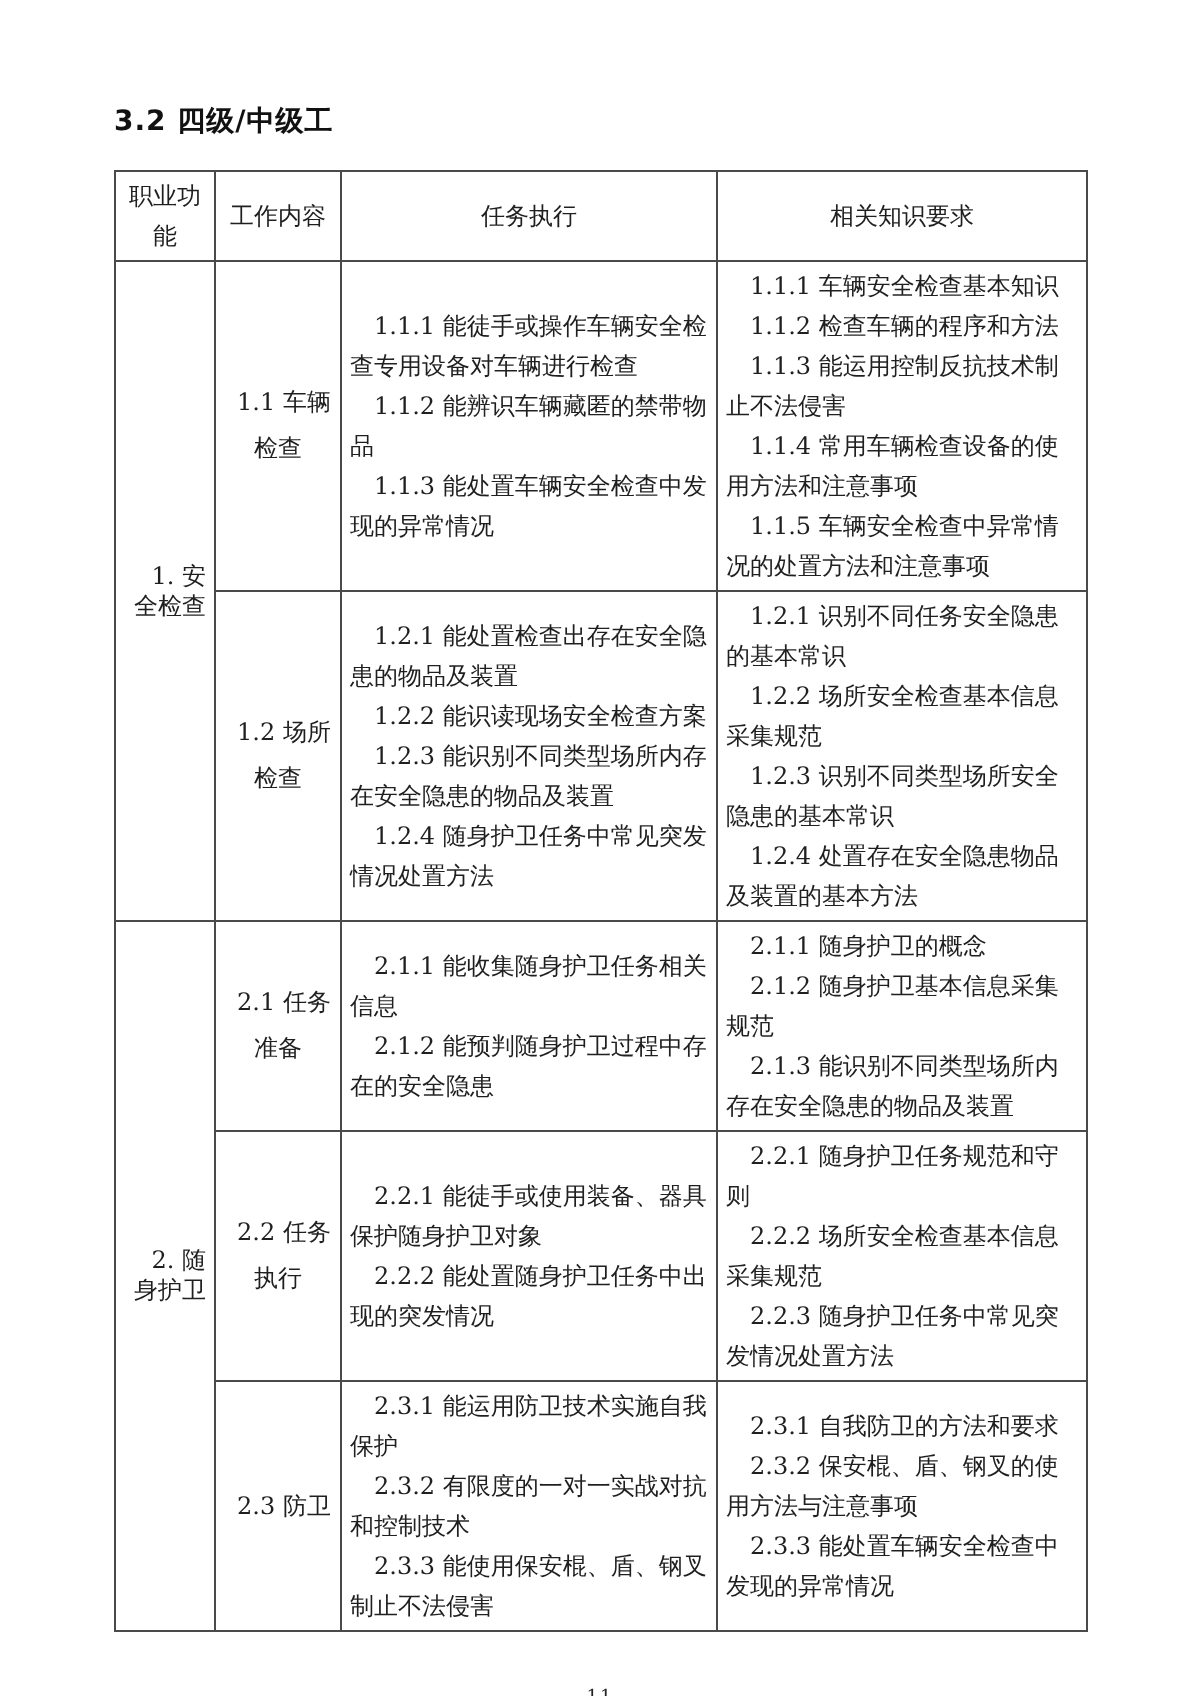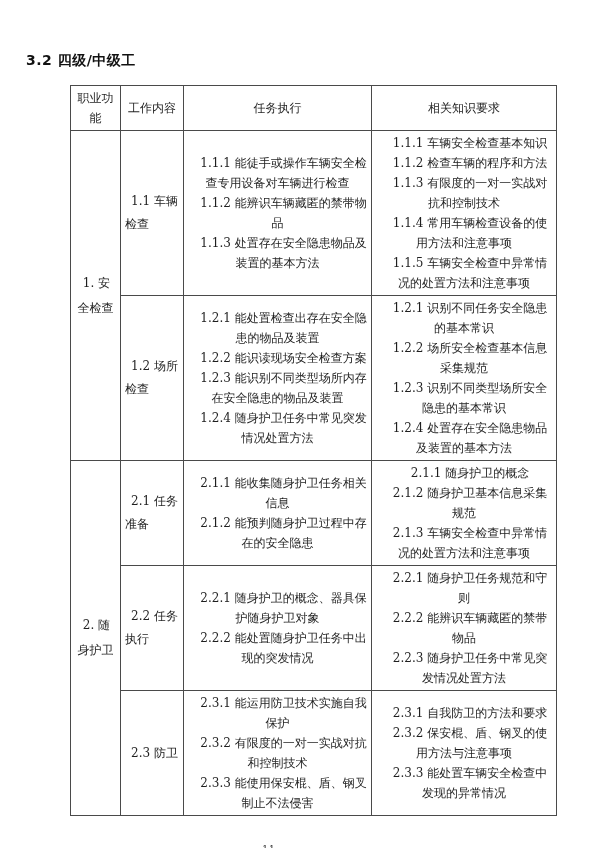--- a/index.html
+++ b/index.html
@@ -6,69 +6,68 @@
   html, body { margin: 0; padding: 0; }
   body {
     width: 600px; height: 848px;
     background: #ffffff;
     color: #1f1f1f;
     font-family: "DejaVu Serif", "Liberation Serif", serif;
     font-size: 12px;
   }
   .page {
     width: 600px; height: 848px;
-    padding: 52px 57px 0 26px;
+    padding: 52px 57px 0 57px;
     position: relative;
   }
   .title {
     font-family: "DejaVu Sans", "Liberation Sans", sans-serif;
     font-weight: bold;
     font-size: 14px;
     letter-spacing: 0.5px;
     margin: 0 0 15px 0;
     color: #111;
   }
   table.std {
     border-collapse: collapse;
     table-layout: fixed;
     width: 486px;
-    margin-left: 44px;
   }
   table.std th, table.std td {
     border: 1px solid #4a4a4a;
     padding: 2px 4px;
     vertical-align: middle;
     font-weight: normal;
   }
   tr.r-header { height: 37px; }
   tr.r11 { height: 162px; }
   tr.r12 { height: 165px; }
   tr.r21 { height: 86px; }
   tr.r22 { height: 107px; }
   tr.r23 { height: 97px; }
   th.h { text-align: center; line-height: 20px; }
   th.h-func { padding: 0 9px; }
   td.func-cell {
-    text-align: center;
+    text-align: right;
     padding: 2px 3px;
-    line-height: 25px;
+    line-height: 15px;
     text-indent: 2px;
   }
   td.work-cell {
-    text-align: left;
+    text-align: center;
     padding: 2px 2px;
     line-height: 23px;
     text-indent: 6px;
   }
   td.req-cell { padding: 2px 4px; }
   p.item {
     margin: 0;
     text-indent: 12px;
     line-height: 20px;
-    text-align: center;
+    text-align: left;
     word-break: break-all;
   }
   .footer {
     width: 486px;
     text-align: center;
     font-size: 9px;
     margin-top: 28px;
     color: #222;
     letter-spacing: 1px;
   }
@@ -95,26 +94,26 @@
         <th class="h">相关知识要求</th>
       </tr>
     </thead>
     <tbody>
       <tr class="r11">
         <td class="func-cell" rowspan="2">1. 安全检查</td>
         <td class="work-cell">1.1 车辆检查</td>
         <td class="req-cell">
           <p class="item">1.1.1 能徒手或操作车辆安全检查专用设备对车辆进行检查</p>
           <p class="item">1.1.2 能辨识车辆藏匿的禁带物品</p>
-          <p class="item">1.1.3 处置存在安全隐患物品及装置的基本方法</p>
+          <p class="item">1.1.3 能处置车辆安全检查中发现的异常情况</p>
         </td>
         <td class="req-cell">
           <p class="item">1.1.1 车辆安全检查基本知识</p>
           <p class="item">1.1.2 检查车辆的程序和方法</p>
-          <p class="item">1.1.3 有限度的一对一实战对抗和控制技术</p>
+          <p class="item">1.1.3 能运用控制反抗技术制止不法侵害</p>
           <p class="item">1.1.4 常用车辆检查设备的使用方法和注意事项</p>
           <p class="item">1.1.5 车辆安全检查中异常情况的处置方法和注意事项</p>
         </td>
       </tr>
       <tr class="r12">
         <td class="work-cell">1.2 场所检查</td>
         <td class="req-cell">
           <p class="item">1.2.1 能处置检查出存在安全隐患的物品及装置</p>
           <p class="item">1.2.2 能识读现场安全检查方案</p>
           <p class="item">1.2.3 能识别不同类型场所内存在安全隐患的物品及装置</p>
@@ -130,32 +129,32 @@
       <tr class="r21">
         <td class="func-cell" rowspan="3">2. 随身护卫</td>
         <td class="work-cell">2.1 任务准备</td>
         <td class="req-cell">
           <p class="item">2.1.1 能收集随身护卫任务相关信息</p>
           <p class="item">2.1.2 能预判随身护卫过程中存在的安全隐患</p>
         </td>
         <td class="req-cell">
           <p class="item">2.1.1 随身护卫的概念</p>
           <p class="item">2.1.2 随身护卫基本信息采集规范</p>
-          <p class="item">2.1.3 车辆安全检查中异常情况的处置方法和注意事项</p>
+          <p class="item">2.1.3 能识别不同类型场所内存在安全隐患的物品及装置</p>
         </td>
       </tr>
       <tr class="r22">
         <td class="work-cell">2.2 任务执行</td>
         <td class="req-cell">
-          <p class="item">2.2.1 随身护卫的概念、器具保护随身护卫对象</p>
+          <p class="item">2.2.1 能徒手或使用装备、器具保护随身护卫对象</p>
           <p class="item">2.2.2 能处置随身护卫任务中出现的突发情况</p>
         </td>
         <td class="req-cell">
           <p class="item">2.2.1 随身护卫任务规范和守则</p>
-          <p class="item">2.2.2 能辨识车辆藏匿的禁带物品</p>
+          <p class="item">2.2.2 场所安全检查基本信息采集规范</p>
           <p class="item">2.2.3 随身护卫任务中常见突发情况处置方法</p>
         </td>
       </tr>
       <tr class="r23">
         <td class="work-cell">2.3 防卫</td>
         <td class="req-cell">
           <p class="item">2.3.1 能运用防卫技术实施自我保护</p>
           <p class="item">2.3.2 有限度的一对一实战对抗和控制技术</p>
           <p class="item">2.3.3 能使用保安棍、盾、钢叉制止不法侵害</p>
         </td>

